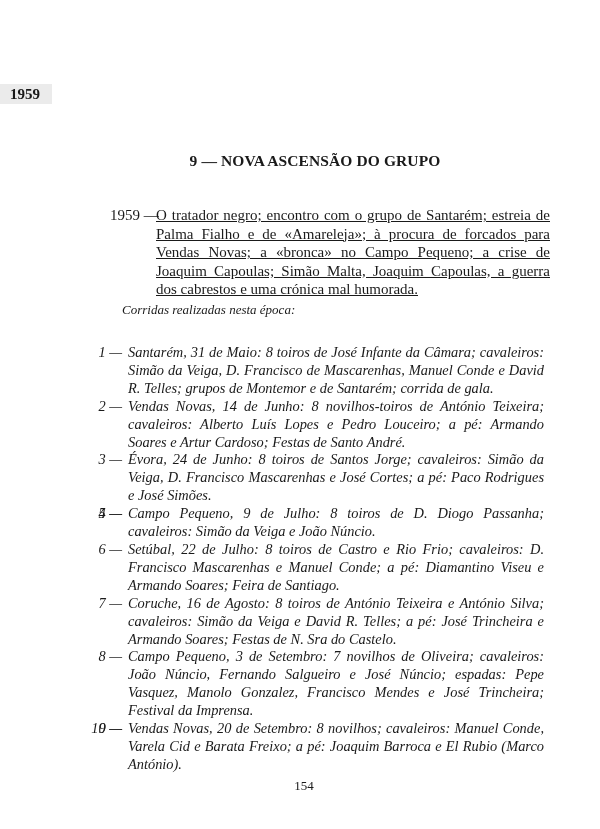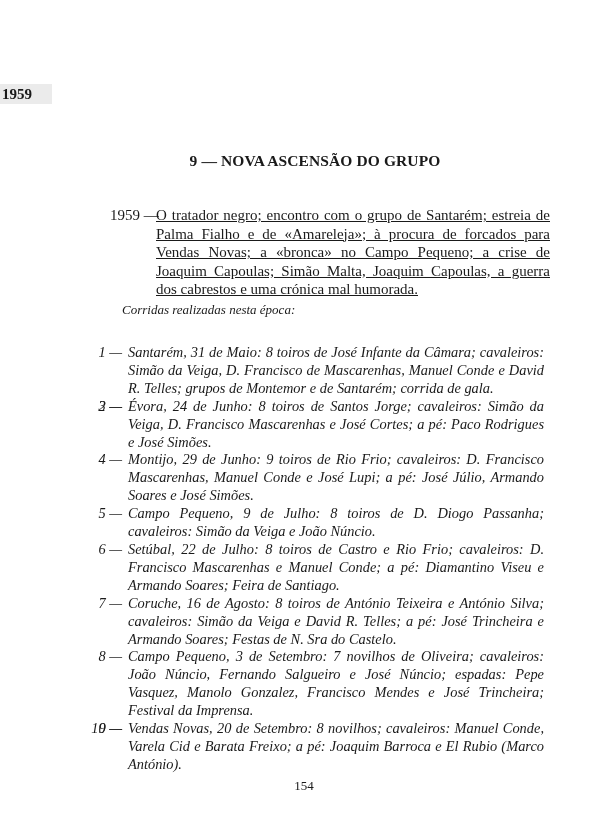--- a/index.html
+++ b/index.html
@@ -3,21 +3,21 @@
 <meta charset="utf-8">
 <style>
   html, body { margin: 0; padding: 0; background: #ffffff; }
   body {
     width: 600px; height: 829px; position: relative; overflow: hidden;
     font-family: "Liberation Serif", serif; color: #1a1a1a;
   }
   .year-badge {
     position: absolute; left: 0; top: 84px; width: 52px; height: 20px;
     background: #ebebeb; font-weight: bold; font-size: 15px;
-    line-height: 20px; padding-left: 2px; box-sizing: border-box;
+    line-height: 20px; padding-left: 10px; box-sizing: border-box;
   }
   .chapter-title {
     position: absolute; left: 0; width: 600px; top: 152px;
     text-align: center; font-weight: bold; font-size: 15.5px;
     letter-spacing: 0.1px; padding-left: 30px; box-sizing: border-box;
   }
   .intro {
     position: absolute; left: 110px; top: 206px; width: 440px;
     font-size: 15px; line-height: 18.6px; text-decoration: underline;
   }
@@ -48,23 +48,23 @@
 
 <div class="intro">
   <span class="lead">1959 —</span>
   <div class="body">O tratador negro; encontro com o grupo de Santarém; estreia de Palma Fialho e de «Amareleja»; à procura de forcados para Vendas Novas; a «bronca» no Campo Pequeno; a crise de Joaquim Capoulas; Simão Malta, Joaquim Capoulas, a guerra dos cabrestos e uma crónica mal humorada.</div>
 </div>
 
 <div class="subhead">Corridas realizadas nesta época:</div>
 
 <div class="list">
   <div class="item"><span class="num">1 —</span><span>Santarém, 31 de Maio: 8 toiros de José Infante da Câmara; cavaleiros: Simão da Veiga, D. Francisco de Mascarenhas, Manuel Conde e David R. Telles; grupos de Montemor e de Santarém; corrida de gala.</span></div>
-  <div class="item"><span class="num">2 —</span></div>
+  <div class="item"><span class="num">2 —</span><span>Vendas Novas, 14 de Junho: 8 novilhos-toiros de António Teixeira; cavaleiros: Alberto Luís Lopes e Pedro Louceiro; a pé: Armando Soares e Artur Cardoso; Festas de Santo André.</span></div>
   <div class="item"><span class="num">3 —</span><span>Évora, 24 de Junho: 8 toiros de Santos Jorge; cavaleiros: Simão da Veiga, D. Francisco Mascarenhas e José Cortes; a pé: Paco Rodrigues e José Simões.</span></div>
-  <div class="item"><span class="num">4 —</span><span>Montijo, 29 de Junho: 9 toiros de Rio Frio; cavaleiros: D. Francisco Mascarenhas, Manuel Conde e José Lupi; a pé: José Júlio, Armando Soares e José Simões.</span></div>
+  <div class="item"><span class="num">4 —</span></div>
   <div class="item"><span class="num">5 —</span><span>Campo Pequeno, 9 de Julho: 8 toiros de D. Diogo Passanha; cavaleiros: Simão da Veiga e João Núncio.</span></div>
   <div class="item"><span class="num">6 —</span><span>Setúbal, 22 de Julho: 8 toiros de Castro e Rio Frio; cavaleiros: D. Francisco Mascarenhas e Manuel Conde; a pé: Diamantino Viseu e Armando Soares; Feira de Santiago.</span></div>
   <div class="item"><span class="num">7 —</span><span>Coruche, 16 de Agosto: 8 toiros de António Teixeira e António Silva; cavaleiros: Simão da Veiga e David R. Telles; a pé: José Trincheira e Armando Soares; Festas de N. Sra do Castelo.</span></div>
   <div class="item"><span class="num">8 —</span><span>Campo Pequeno, 3 de Setembro: 7 novilhos de Oliveira; cavaleiros: João Núncio, Fernando Salgueiro e José Núncio; espadas: Pepe Vasquez, Manolo Gonzalez, Francisco Mendes e José Trincheira; Festival da Imprensa.</span></div>
   <div class="item"><span class="num">9 —</span></div>
   <div class="item"><span class="num">10 —</span><span>Vendas Novas, 20 de Setembro: 8 novilhos; cavaleiros: Manuel Conde, Varela Cid e Barata Freixo; a pé: Joaquim Barroca e El Rubio (Marco António).</span></div>
 </div>
 
 <div class="page-number">154</div>
 

